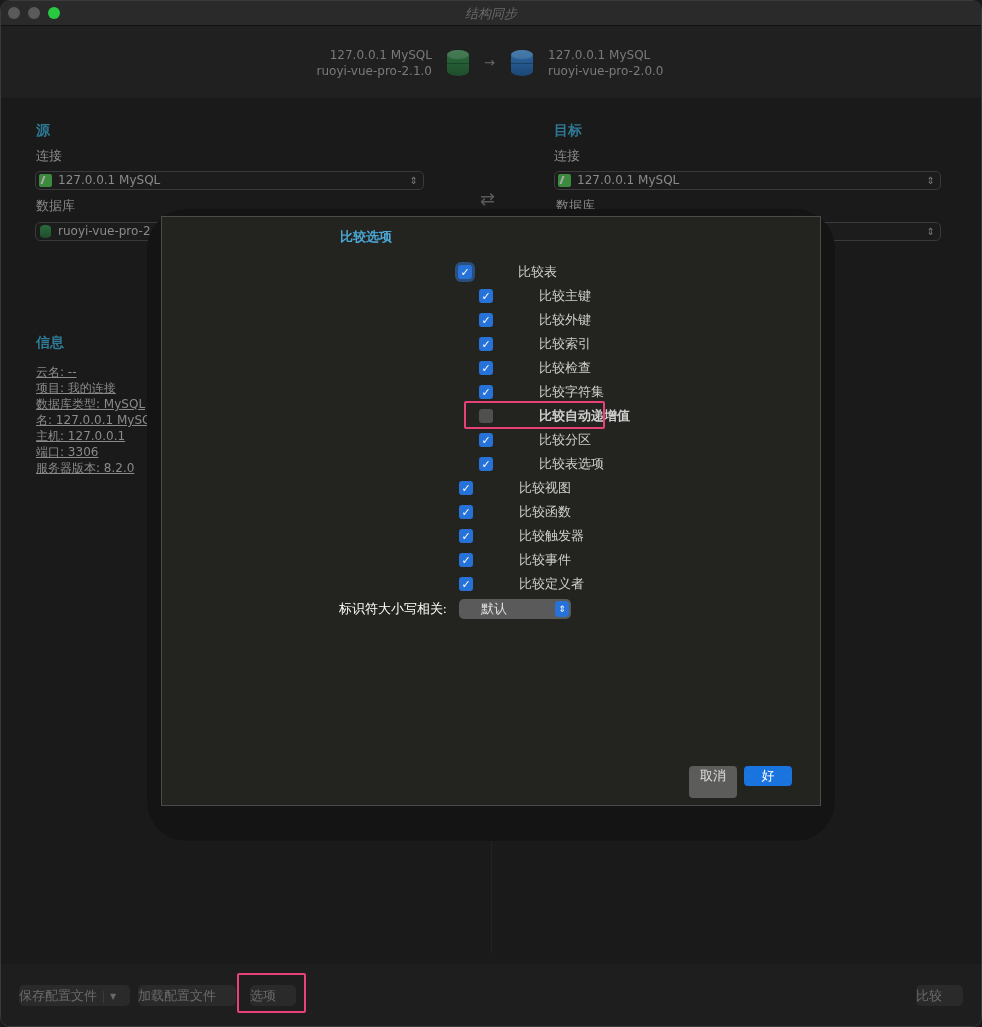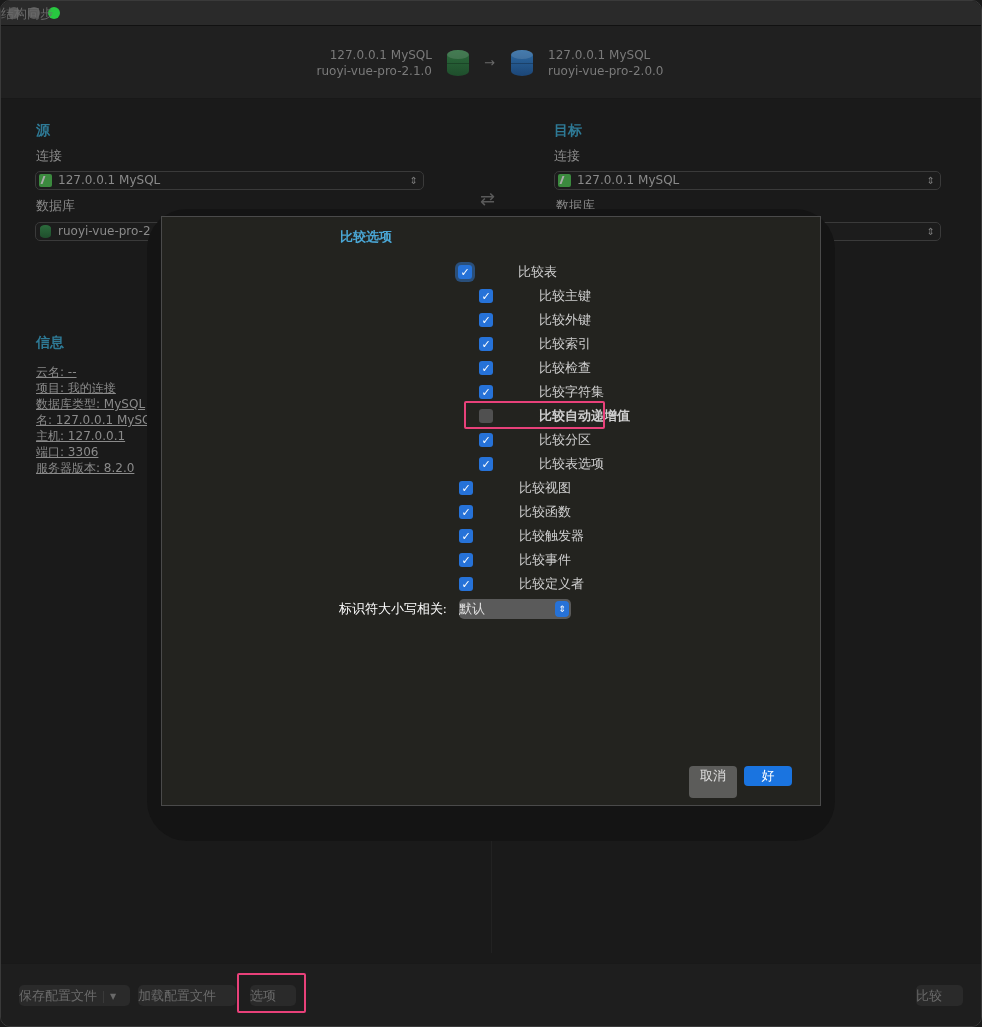--- a/index.html
+++ b/index.html
@@ -7,21 +7,21 @@
   body { font-family: "DejaVu Sans", "Liberation Sans", sans-serif; color: #a8a8a8; font-size: 13px; position: relative; }
 
   .window { position: absolute; left: 0; top: 0; width: 982px; height: 1027px; background: #1a1a1a; border-radius: 10px; overflow: hidden; border: 1px solid #3a3a3a; }
 
   
   .titlebar { position: absolute; left: 0; top: 0; width: 100%; height: 25px; background: #2a2a2a; border-bottom: 1px solid #111; }
   .traffic { position: absolute; top: 6px; width: 12px; height: 12px; border-radius: 50%; }
   .traffic.close { left: 7px; background: #5a5a5a; }
   .traffic.min { left: 27px; background: #5a5a5a; }
   .traffic.max { left: 47px; background: #28c840; }
-  .title { position: absolute; left: 0; right: 0; top: 4px; text-align: left; color: #6a6a6a; font-size: 13px; }
+  .title { position: absolute; left: 0; right: 0; top: 4px; text-align: center; color: #6a6a6a; font-size: 13px; font-style: italic; }
 
   
   .header { position: absolute; left: 0; top: 25px; width: 100%; height: 73px; background: #202020; border-bottom: 1px solid #181818; }
   .hdr-src { position: absolute; right: 549px; top: 21px; text-align: right; color: #7a7a7a; font-size: 12px; line-height: 16px; }
   .hdr-tgt { position: absolute; left: 547px; top: 21px; text-align: left; color: #7a7a7a; font-size: 12px; line-height: 16px; }
   .db-icon { position: absolute; top: 24px; width: 22px; height: 26px; border-radius: 11px / 5px; }
   .db-icon.green { left: 446px; background: linear-gradient(#2b6b3c, #1f4e2c); }
   .db-icon.blue { left: 510px; background: linear-gradient(#2d6aa3, #1c4677); }
   .db-icon::before { content: ""; position: absolute; left: 0; right: 0; top: 0; height: 9px; border-radius: 50%; background: rgba(255,255,255,0.12); }
   .db-icon::after { content: ""; position: absolute; left: 0; right: 0; top: 13px; height: 1px; background: rgba(0,0,0,0.25); }
@@ -53,21 +53,21 @@
   
   .modal { position: absolute; left: 160px; top: 215px; width: 660px; height: 590px; background: #23231f; border: 1px solid #4a4a4a; border-radius: 0; }
   .modal-title { position: absolute; left: 178px; top: 11px; color: #4aa7d6; font-size: 13px; font-weight: bold; }
   .cb-row { position: absolute; height: 18px; display: flex; align-items: center; color: #cfcfcf; font-size: 13px; }
   .cb { width: 14px; height: 14px; border-radius: 3px; background: #2672d8; display: inline-flex; align-items: center; justify-content: center; color: #fff; font-size: 11px; font-weight: bold; margin-right: 6px; }
   .cb.unchecked { background: #505050; }
   .cb.focus { box-shadow: 0 0 0 3px #2a4f7a; }
   .cb-label { white-space: nowrap; margin-left: 40px; }
 
   .case-label { position: absolute; left: 177px; top: 383px; color: #ffffff; font-size: 13px; font-family: Liberation Serif, serif; }
-  .popup { position: absolute; left: 297px; top: 382px; width: 112px; height: 20px; background: #5a5a5a; border-radius: 5px; color: #e0e0e0; font-size: 13px; line-height: 20px; padding-left: 0; }
+  .popup { position: absolute; left: 297px; top: 382px; width: 112px; height: 20px; background: #5a5a5a; border-radius: 5px; color: #e0e0e0; font-size: 13px; line-height: 20px; padding-left: 22px; }
   .popup .pop-arrow { position: absolute; right: 2px; top: 2px; width: 14px; height: 16px; background: #2672d8; border-radius: 4px; color: #fff; font-size: 9px; line-height: 16px; text-align: center; }
 
   .btn-cancel { position: absolute; left: 527px; top: 549px; width: 48px; height: 32px; background: #5c5c5a; border-radius: 4px; color: #e0e0e0; font-size: 13px; line-height: 20px; text-align: center; }
   .btn-ok { position: absolute; left: 582px; top: 549px; width: 48px; height: 20px; background: #1a74e0; border-radius: 4px; color: #fff; font-size: 13px; line-height: 20px; text-align: center; }
 </style>
 </head>
 <body>
 
 <div class="window">
 

